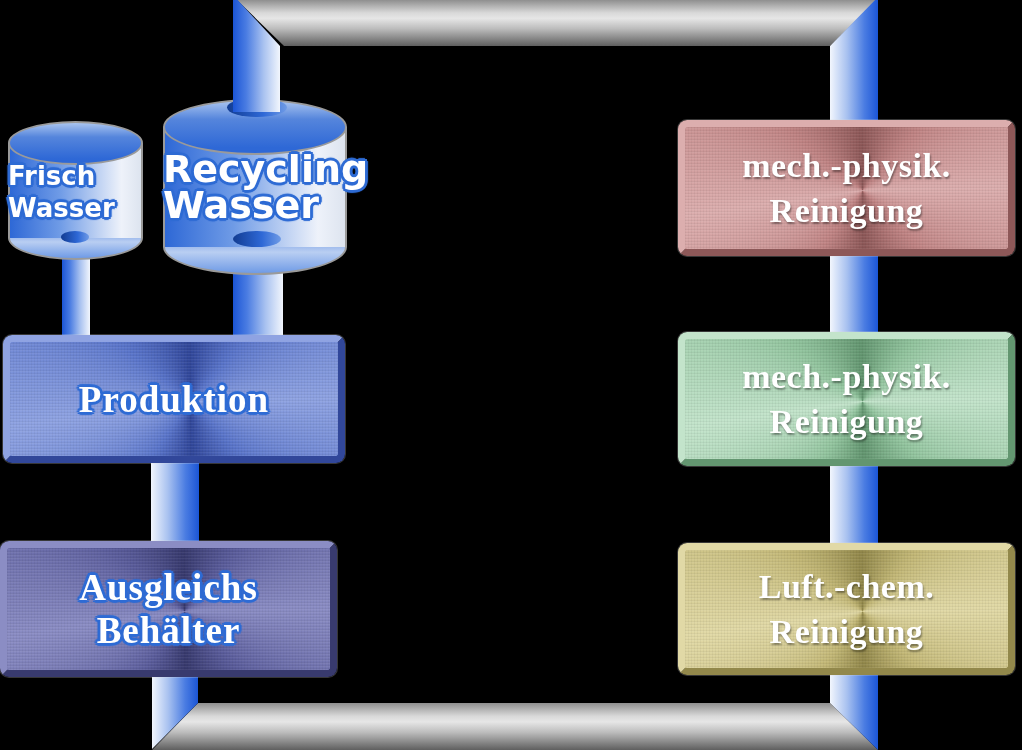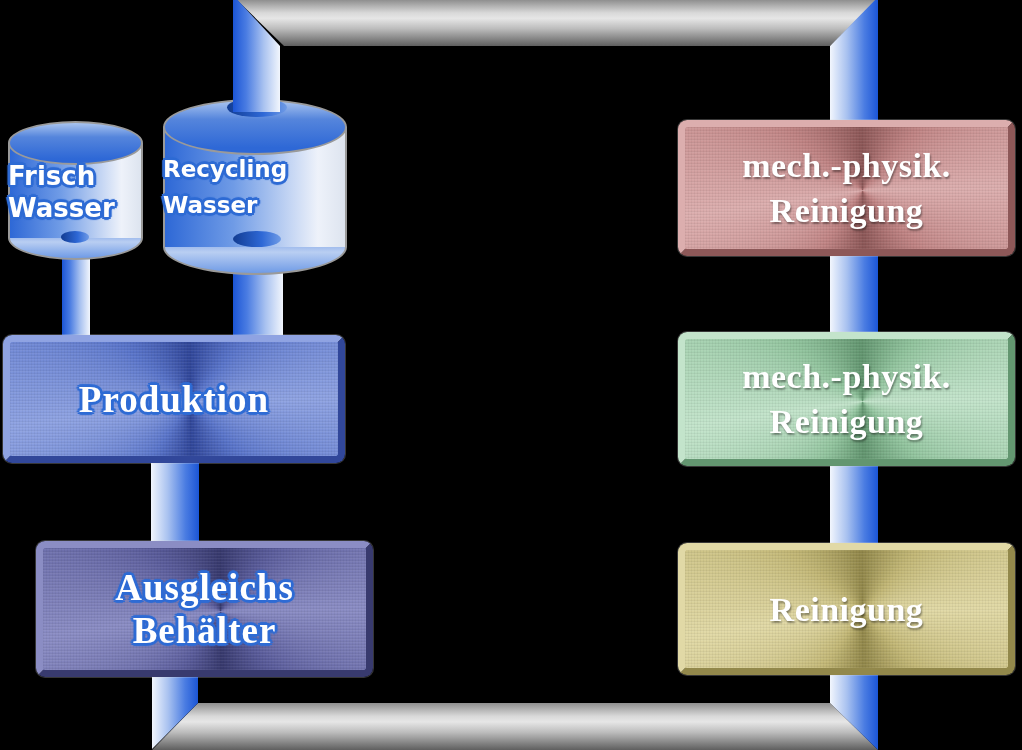--- a/index.html
+++ b/index.html
@@ -73,21 +73,21 @@
     position:absolute;inset:0;display:flex;flex-direction:column;
     align-items:center;justify-content:center;text-align:center;
     font-weight:bold;z-index:6;
   }
   .left-box-text{font-size:37px;line-height:43px;letter-spacing:1px;}
   .right-box-text{
     color:#ffffff;font-size:34px;line-height:45px;letter-spacing:0.5px;
     text-shadow:1px 2px 2px rgba(0,0,0,0.40);
   }
   .tank-text-small{font-size:26px;line-height:32px;}
-  .tank-text-large{font-size:23px;line-height:36px;}
+  .tank-text-large{font-size:38px;line-height:36px;}
 </style>
 </head>
 <body>
 
 <div id="stage" style="--pipe-blue: #1b55d6; --pipe-light: #f2f6fd; --gray-hi: #e6e6e6; --gray-lo: #5f5f5f; --tank-blue: #2e68d6; --outline: #2e6bd4;">
 
   <div class="abs pipe-h" style="left:237px;top:0;width:640px;height:46px;
               clip-path:polygon(0 0,100% 0,calc(100% - 47px) 100%,47px 100%);"></div>
   <div class="abs pipe-h" style="left:152px;top:703px;width:726px;height:47px;
               clip-path:polygon(46px 0,calc(100% - 48px) 0,100% 100%,0 100%);"></div>
@@ -120,21 +120,21 @@
     <span>Recycling</span>
     <span>Wasser</span>
   </div>
 
   <div class="abs metal-box" style="left: 3px; top: 335px; width: 342px; height: 128px; padding-left: 17px; --base: #5b76cb; --light: #8fa3e2; --dark: #31479a;">
     <div class="box-label outline-blue left-box-text">
       <span>Produktion</span>
     </div>
   </div>
 
-  <div class="abs metal-box" style="left: 0px; top: 541px; width: 337px; height: 136px; margin-left: 36px; --base: #5c5e9d; --light: #8b8dc4; --dark: #383a6e;">
+  <div class="abs metal-box" style="left: 0px; top: 541px; width: 337px; height: 136px; --base: #5c5e9d; --light: #8b8dc4; --dark: #383a6e;">
     <div class="box-label outline-blue left-box-text">
       <span>Ausgleichs</span>
       <span>Behälter</span>
     </div>
   </div>
 
   <div class="abs metal-box" style="left: 678px; top: 120px; width: 337px; height: 136px; --base: #c08484; --light: #dcaeae; --dark: #8d5858;">
     <div class="box-label right-box-text">
       <span>mech.-physik.</span>
       <span>Reinigung</span>
@@ -143,17 +143,18 @@
 
   <div class="abs metal-box" style="left: 678px; top: 332px; width: 337px; height: 134px; --base: #93c59f; --light: #c3e4cb; --dark: #639670;">
     <div class="box-label right-box-text">
       <span>mech.-physik.</span>
       <span>Reinigung</span>
     </div>
   </div>
 
   <div class="abs metal-box" style="left: 678px; top: 543px; width: 337px; height: 132px; --base: #c3b877; --light: #e1d9a6; --dark: #92884b;">
     <div class="box-label right-box-text">
+      <span>Luft.-chem.</span>
       <span>Reinigung</span>
     </div>
   </div>
 
 </div>
 
 </body></html>

